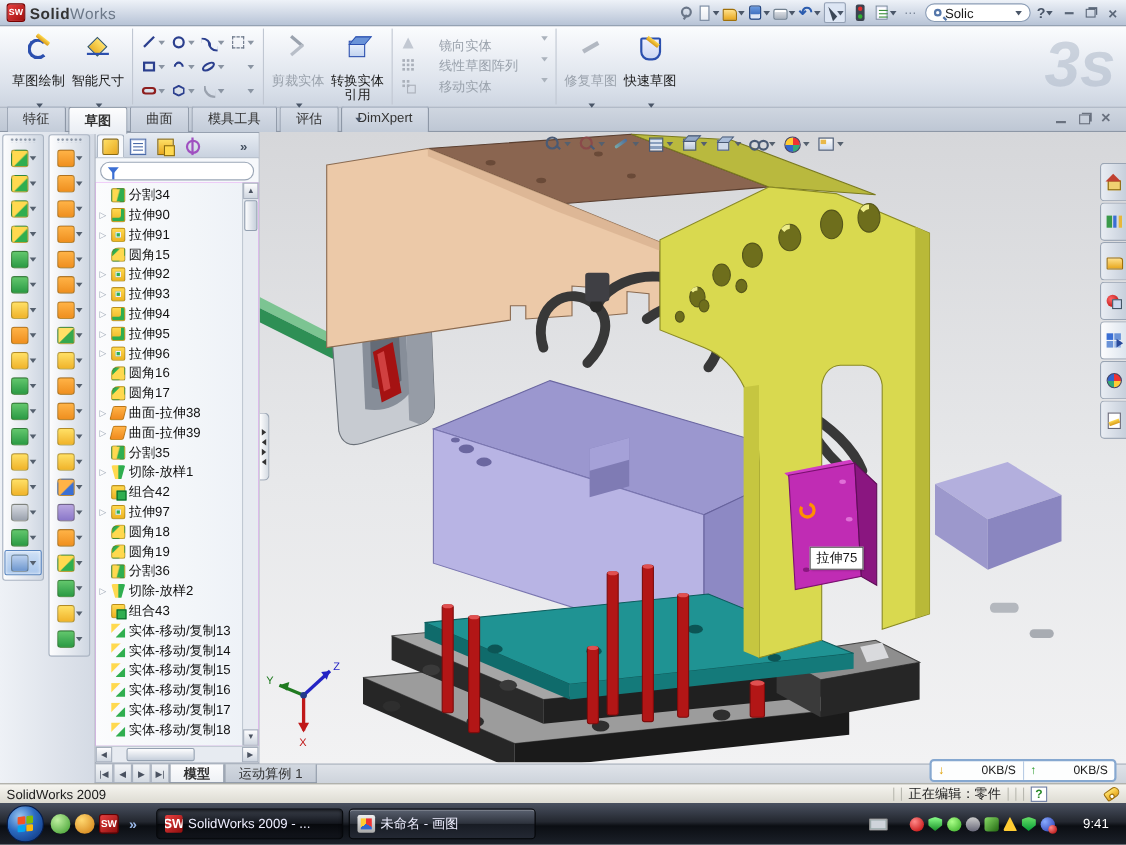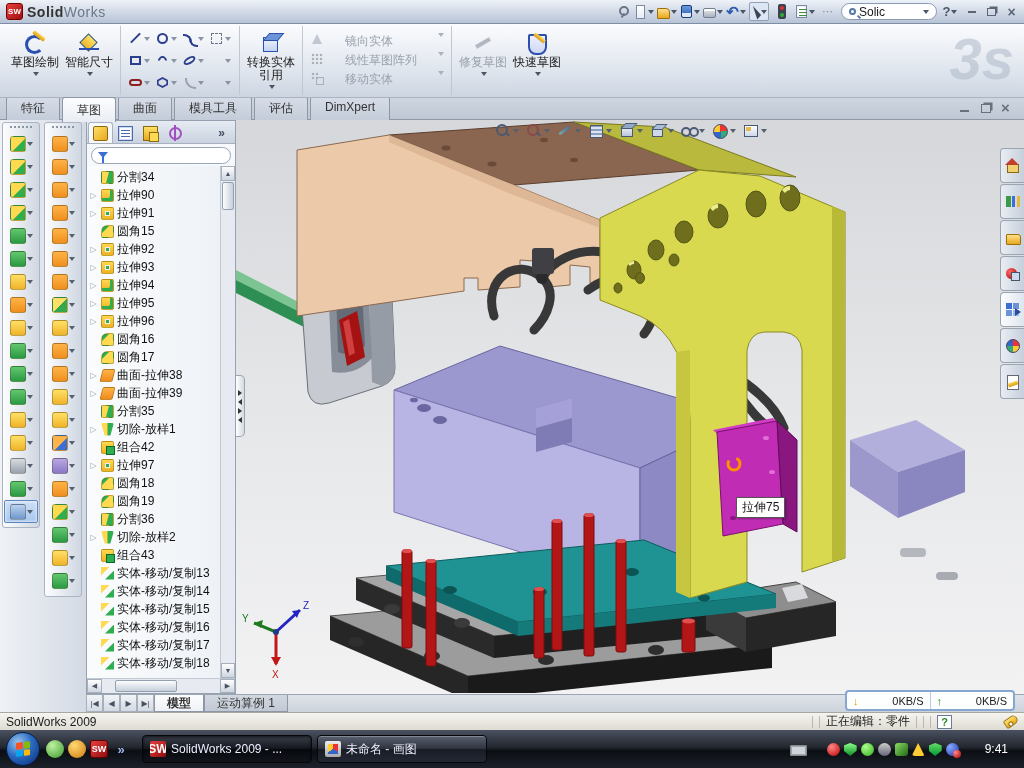--- a/index.html
+++ b/index.html
@@ -36,21 +36,21 @@
   .mag::after{content:"";position:absolute;left:6px;top:6px;width:4px;height:2px;background:#5577aa;transform:rotate(45deg)}
   .ig-help{color:#4a5668;font-weight:bold;font-size:13px}
   .wc{width:17px;height:15px;display:flex;align-items:center;justify-content:center;color:#5a6activities678}
   .wc-min::before{content:"";width:8px;height:2px;background:#5a6678}
   .wc-rest::before{content:"";width:7px;height:6px;border:1.5px solid #5a6678;box-shadow:2px -2px 0 -0.5px #5a6678}
   .wc-close{color:#5a6678;font-size:14px;font-weight:bold}
 
   
   .cmdbar{height:74px;flex:none;background:linear-gradient(#fbfcfe,#dde3ec 70%,#cdd5e1);border-bottom:1px solid #aab4c2;display:flex;align-items:stretch;padding:2px 4px;position:relative}
   .grp{display:flex;align-items:stretch;padding:2px 5px;border-right:1px solid #c0c7d2;gap:2px}
-  .bigbtn{width:52px;display:flex;flex-direction:column;align-items:center;justify-content:flex-start;padding-top:4px;gap:2px;border-radius:3px;text-align:center;line-height:13px}
+  .bigbtn{width:52px;display:flex;flex-direction:column;align-items:center;justify-content:flex-start;padding-top:4px;gap:13px;border-radius:3px;text-align:center;line-height:13px}
   .bigbtn .cap{font-size:12px}
   .bigbtn.dis{color:#9aa2ac}
   .bigbtn .dd7{margin-top:1px}
   .bicon{width:22px;height:22px;position:relative;flex:none}
   .bi-sketch::before{content:"";position:absolute;left:1px;top:3px;width:13px;height:13px;border:3px solid #2b4fae;border-right-color:transparent;border-radius:50%}
   .bi-sketch::after{content:"";position:absolute;left:8px;top:2px;width:14px;height:4px;background:linear-gradient(#ffd94f,#d89a1a);transform:rotate(38deg);border-radius:1px}
   .bi-dim::before{content:"";position:absolute;left:4px;top:4px;width:11px;height:11px;background:linear-gradient(#ffe066,#eab32a);border:1px solid #356;transform:rotate(45deg)}
   .bi-dim::after{content:"";position:absolute;left:1px;top:16px;width:20px;height:2px;background:#2b4fae}
   .bi-trim::before{content:"";position:absolute;left:3px;top:4px;width:14px;height:3px;background:#9aa2ae;transform:rotate(40deg)}
   .bi-trim::after{content:"";position:absolute;left:3px;top:12px;width:14px;height:3px;background:#b8bec8;transform:rotate(-40deg)}
@@ -85,21 +85,21 @@
   .micon{width:14px;height:14px;position:relative;flex:none}
   .mi-mirror::before{content:"";position:absolute;left:2px;top:1px;width:0;height:0;border-left:5px solid transparent;border-right:5px solid transparent;border-bottom:10px solid #c2c8d2}
   .mi-grid::before{content:"";position:absolute;inset:1px;background:radial-gradient(circle 1.5px,#aab0ba 1.4px,transparent 1.6px) 0 0/4px 4px}
   .mi-move::before{content:"";position:absolute;left:1px;top:1px;width:8px;height:8px;background:radial-gradient(circle 1.5px,#aab0ba 1.4px,transparent 1.6px) 0 0/4px 4px}
   .mi-move::after{content:"";position:absolute;right:0;bottom:0;width:6px;height:6px;border:1.5px solid #aab0ba}
   .watermark{position:absolute;right:10px;top:2px;font-size:58px;font-style:italic;font-weight:bold;color:#aeb9c9;opacity:.55;line-height:66px;pointer-events:none}
 
   
   .tabrow{height:22px;flex:none;background:linear-gradient(#cfd6e0,#bec7d4);border-bottom:1px solid #8d97a6;display:flex;align-items:center;padding:0 0 0 6px}
   .rtab{padding:3px 14px;border:1px solid #8d97a6;border-bottom:none;background:linear-gradient(#d8dee8,#c2cbd8);margin-right:2px;border-radius:3px 3px 0 0;color:#333}
-  .rtab.on{background:linear-gradient(#fdfdfe,#e9edf3);font-weight:normal;position:relative;top:1px;padding-top:4px}
+  .rtab.on{background:linear-gradient(#fdfdfe,#e9edf3);font-weight:bold;position:relative;top:1px;padding-top:4px}
   .docwc{margin-left:auto;display:flex;align-items:center;gap:8px;padding:0 10px 3px 0}
   .docwc .wcg{width:13px;height:11px;position:relative;opacity:.75}
   .wcg-min::before{content:"";position:absolute;left:1px;bottom:1px;width:9px;height:2px;background:#4a5260}
   .wcg-rest::before{content:"";position:absolute;left:1px;top:2px;width:8px;height:7px;border:1.5px solid #4a5260;box-shadow:2px -2px 0 -0.5px #4a5260}
   .wcg-close{color:#4a5260;font-size:15px;font-weight:bold;line-height:11px}
 
   
   .main{flex:1;display:flex;min-height:0}
   .strips{width:86px;flex:none;background:linear-gradient(90deg,#eef1f6,#d4dae4);display:flex;gap:4px;padding:2px 2px;align-items:flex-start}
   .strip{width:38px;background:linear-gradient(90deg,#fdfdfe,#cfd7e2);border:1px solid #aab4c2;border-radius:3px;display:flex;flex-direction:column;align-items:center;padding:2px 0 4px}
@@ -230,21 +230,21 @@
   .ql-sw{background:linear-gradient(135deg,#e84040,#900d0d);border:1px solid #600}
   .qlmore{color:#9ab8e8;font-weight:bold;font-size:13px}
   .taskbtns{display:flex;gap:5px;flex:1;padding-left:6px}
   .tkb{width:170px;height:28px;border-radius:4px;display:flex;align-items:center;gap:5px;padding:0 7px;color:#eef;border:1px solid #05070a;background:linear-gradient(#5a6170,#2e333d 48%,#181c24 52%,#232833);box-shadow:inset 0 1px 0 rgba(255,255,255,.25)}
   .tkb.on{background:linear-gradient(#3a3f4a,#14171e 48%,#07090d 52%,#12151c);box-shadow:inset 0 1px 3px rgba(0,0,0,.7)}
   .tkic{width:16px;height:16px;flex:none;border-radius:2px;display:flex;align-items:center;justify-content:center;font-size:8px;font-weight:bold;color:#fff}
   .tk-sw{background:linear-gradient(135deg,#e84040,#900d0d)}
   .tk-paint{background:linear-gradient(#eee,#aaa);position:relative}
   .tk-paint::before{content:"";position:absolute;left:3px;top:3px;width:10px;height:10px;background:conic-gradient(#e33 0 33%,#36c 33% 66%,#fc3 66%)}
   .tkb span{white-space:nowrap;overflow:hidden;font-size:12px}
-  .tray{display:flex;align-items:flex-end;gap:20px;padding-right:4px}
+  .tray{display:flex;align-items:center;gap:20px;padding-right:4px}
   .trkb{width:17px;height:11px;background:#cfd4da;border:1px solid #888;border-radius:1px;box-shadow:inset 0 0 0 1px #9aa}
   .trico{width:13px;height:13px;border-radius:3px;flex:none}
   .tr-red{background:radial-gradient(circle at 35% 30%,#f88,#b00);border-radius:50%}
   .tr-gsh{background:linear-gradient(#8f8,#182);clip-path:polygon(50% 0,100% 20%,100% 60%,50% 100%,0 60%,0 20%)}
   .tr-badge{background:radial-gradient(circle at 35% 30%,#af8,#3a2);border-radius:50%}
   .tr-spk{background:linear-gradient(#ccc,#667);border-radius:50%}
   .tr-leaf{background:linear-gradient(135deg,#8d6,#261)}
   .tr-warn{background:#fc3;clip-path:polygon(50% 0,100% 100%,0 100%)}
   .tr-gplus{background:linear-gradient(#6d6,#093);clip-path:polygon(50% 0,100% 20%,100% 60%,50% 100%,0 60%,0 20%)}
   .tr-duo{background:radial-gradient(circle at 30% 30%,#8af,#23a);border-radius:50%;position:relative}
@@ -388,20 +388,25 @@
             <span class="dd7" style="border-top-color:#8a94a2"></span>
         </span>
           <span class="scell">
           <span class="glyph g-point"></span>
             <span class="dd7" style="border-top-color:#8a94a2"></span>
         </span>
         </div>
     </div>
     <div class="grp">
 
+    <div class="bigbtn dis">
+        <span class="bicon bi-trim"></span>
+        <span class="cap">剪裁实体</span>
+        <span class="dd7 has-dd"></span>
+      </div>
         <div class="bigbtn">
         <span class="bicon bi-convert"></span>
         <span class="cap">转换实体引用</span>
         <span class="dd7 has-dd"></span>
       </div>
       </div>
     <div class="grp stack">
 
     <div class="mrow">
         <span class="micon mi-mirror"></span>

